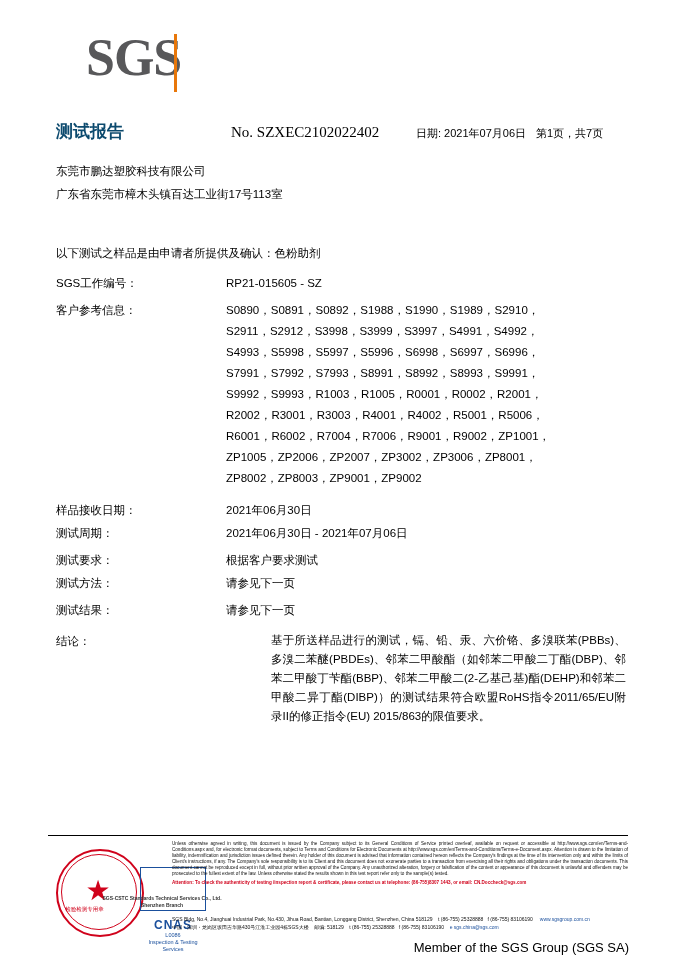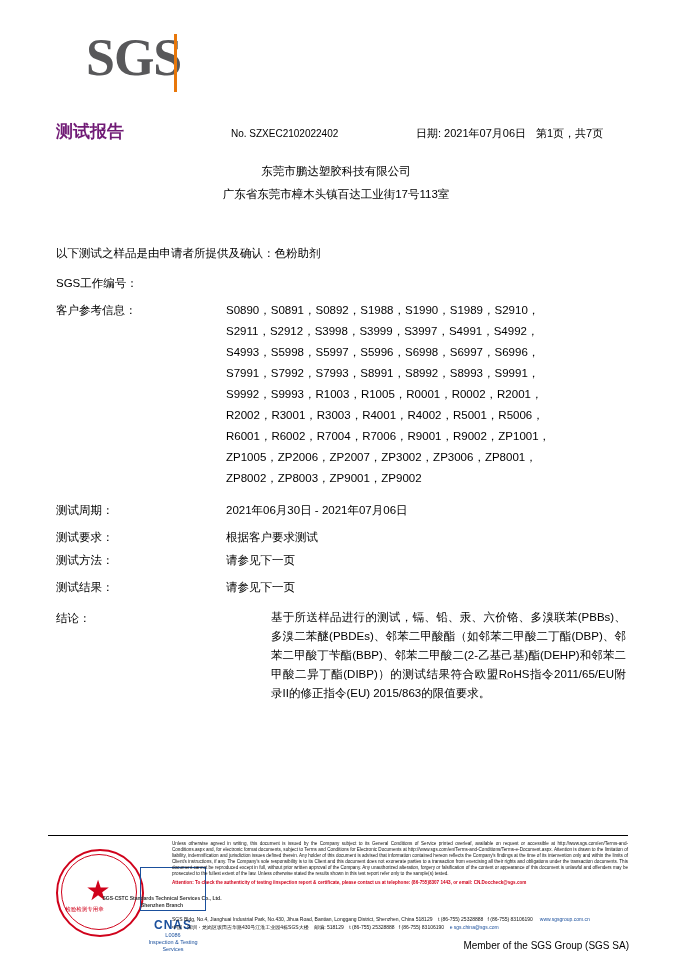--- a/index.html
+++ b/index.html
@@ -54,44 +54,44 @@
     left: 56px;
     top: 120px;
     width: 570px;
     display: flex;
     align-items: baseline;
   }
   .doc-title {
     font-family: "Liberation Sans", sans-serif;
     font-size: 17px;
     font-weight: bold;
-    color: #701a75;
+    color: #0c4a6e;
     width: 175px;
   }
   .doc-no {
-    font-size: 10px;
+    font-size: 15px;
     width: 185px;
+    font-family: Liberation Serif, serif;
   }
   .doc-date {
     font-size: 11px;
     width: 120px;
   }
   .doc-page {
     font-size: 11px;
   }
 
   
   .company-block {
     position: absolute;
     left: 56px;
     top: 160px;
     width: 560px;
     font-size: 11.5px;
     line-height: 23px;
-    text-align: center;
   }
 
   
   .statement {
     position: absolute;
     left: 56px;
     top: 246px;
     font-size: 11.5px;
   }
 
@@ -261,21 +261,21 @@
     color: #111;
   }
   .footer-addr .blue { color: #1a4f9c; }
   .footer-addr .row { display: block; white-space: nowrap; }
   .member-line {
     position: absolute;
     left: 0;
     top: 940px;
     width: 629px;
     text-align: right;
-    font-size: 10px;
+    font-size: 13px;
     color: #000;
   }
 </style>
 </head>
 <body>
 
 <div class="page">
 
   <div class="logo-block">
     <div class="logo-text">SGS</div>
@@ -293,20 +293,21 @@
     <div>东莞市鹏达塑胶科技有限公司</div>
     <div>广东省东莞市樟木头镇百达工业街17号113室</div>
   </div>
 
   <div class="statement">以下测试之样品是由申请者所提供及确认：色粉助剂</div>
 
   <div class="fields">
 
     <div class="field-row">
       <div class="field-label">SGS工作编号：</div>
+      <div class="field-value">RP21-015605 - SZ</div>
     </div>
 
 
     <div class="spacer-sm"></div>
 
     <div class="field-row">
       <div class="field-label">客户参考信息：</div>
       <div class="field-value ref-list">
         <div class="ref-line">S0890，S0891，S0892，S1988，S1990，S1989，S2910，</div>
         <div class="ref-line">S2911，S2912，S3998，S3999，S3997，S4991，S4992，</div>
@@ -315,20 +316,24 @@
         <div class="ref-line">S9992，S9993，R1003，R1005，R0001，R0002，R2001，</div>
         <div class="ref-line">R2002，R3001，R3003，R4001，R4002，R5001，R5006，</div>
         <div class="ref-line">R6001，R6002，R7004，R7006，R9001，R9002，ZP1001，</div>
         <div class="ref-line">ZP1005，ZP2006，ZP2007，ZP3002，ZP3006，ZP8001，</div>
         <div class="ref-line">ZP8002，ZP8003，ZP9001，ZP9002</div>
       </div>
     </div>
 
     <div class="spacer-md"></div>
 
+    <div class="field-row">
+      <div class="field-label">样品接收日期：</div>
+      <div class="field-value">2021年06月30日</div>
+    </div>
 
     <div class="field-row">
       <div class="field-label">测试周期：</div>
       <div class="field-value">2021年06月30日 - 2021年07月06日</div>
     </div>
 
     <div class="spacer-sm"></div>
 
     <div class="field-row">
       <div class="field-label">测试要求：</div>

